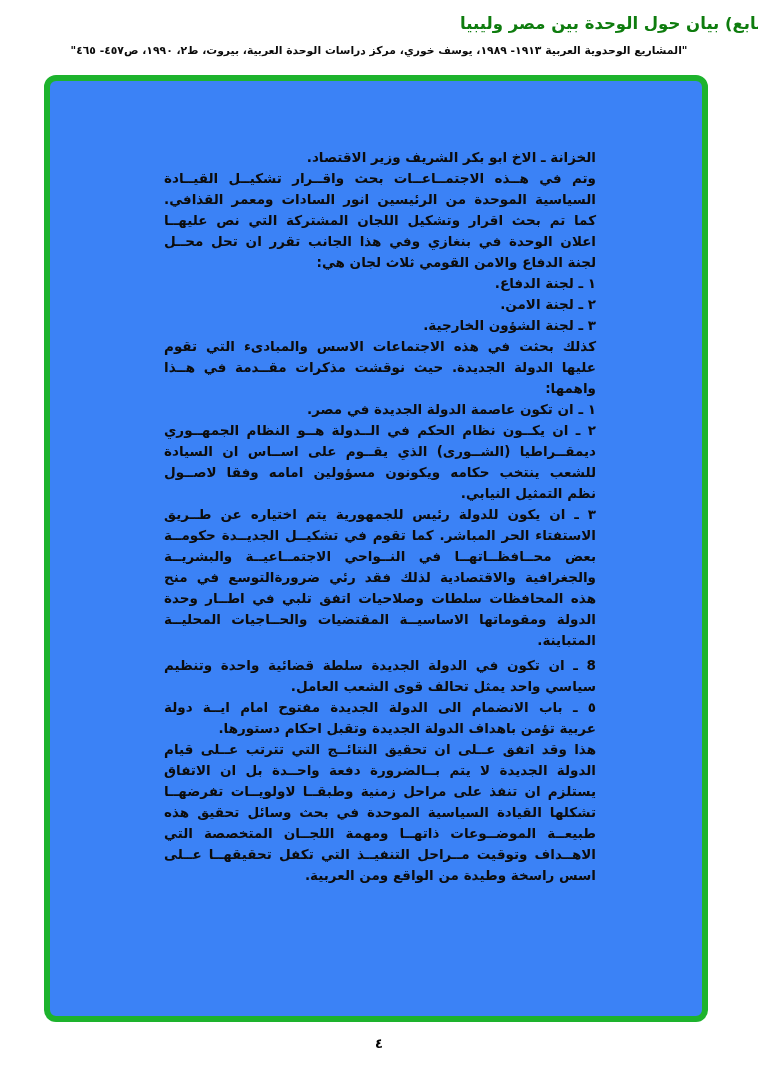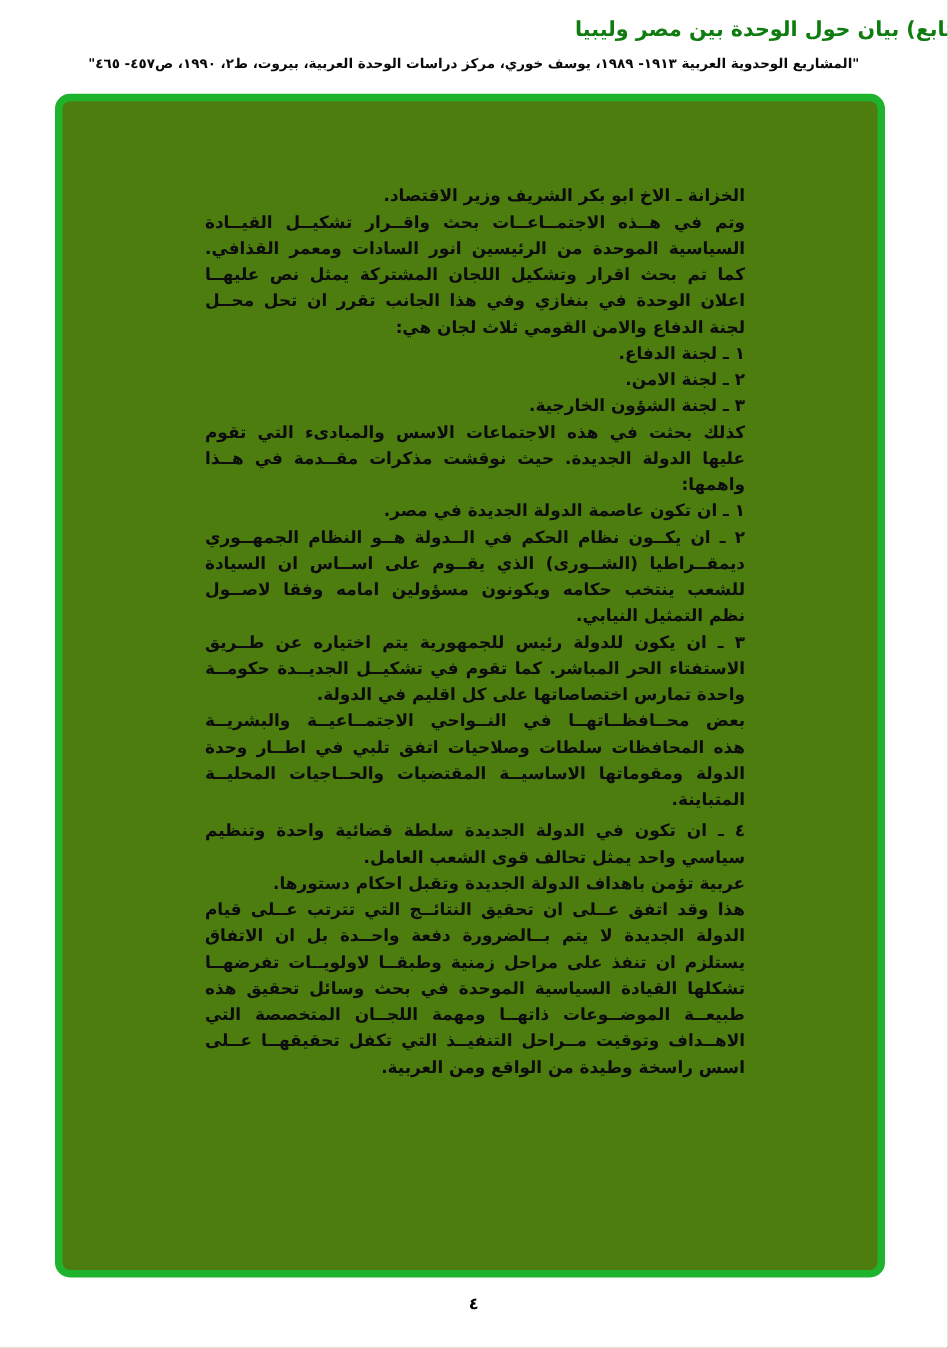--- a/index.html
+++ b/index.html
@@ -39,21 +39,21 @@
   }
   .green-box {
     position: absolute;
     left: 44px;
     top: 75px;
     width: 664px;
     height: 947px;
     box-sizing: border-box;
     border: 6px solid var(--border-green, #1db32d);
     border-radius: 12px;
-    background: #4d7c0f;
+    background: #3b82f6;
   }
   .text-column {
     position: absolute;
     top: 66px;
     right: 106px;
     width: 432px;
     direction: rtl;
     font-size: 13.5px;
     font-weight: bold;
     line-height: 21px;
@@ -89,43 +89,44 @@
 
   <div class="title">(تابع) بيان حول الوحدة بين مصر وليبيا</div>
 
   <div class="citation">"المشاريع الوحدوية العربية ١٩١٣- ١٩٨٩، يوسف خوري، مركز دراسات الوحدة العربية، بيروت، ط٢، ١٩٩٠، ص٤٥٧- ٤٦٥"</div>
 
   <div class="green-box">
     <div class="text-column" id="text-column" dir="rtl">
         <div class="line">الخزانة ـ الاخ ابو بكر الشريف وزير الاقتصاد.</div>
         <div class="line just">وتم في هــذه الاجتمــاعــات بحث واقــرار تشكيــل القيــادة</div>
         <div class="line just">السياسية الموحدة من الرئيسين انور السادات ومعمر القذافي.</div>
-        <div class="line just">كما تم بحث اقرار وتشكيل اللجان المشتركة يمثل نص عليهــا</div>
+        <div class="line just">كما تم بحث اقرار وتشكيل اللجان المشتركة التي نص عليهــا</div>
         <div class="line just">اعلان الوحدة في بنغازي وفي هذا الجانب تقرر ان تحل محــل</div>
         <div class="line">لجنة الدفاع والامن القومي ثلاث لجان هي:</div>
         <div class="line">١ ـ لجنة الدفاع.</div>
         <div class="line">٢ ـ لجنة الامن.</div>
         <div class="line">٣ ـ لجنة الشؤون الخارجية.</div>
         <div class="line just">كذلك بحثت في هذه الاجتماعات الاسس والمبادىء التي تقوم</div>
         <div class="line just">عليها الدولة الجديدة. حيث نوقشت مذكرات مقــدمة في هــذا</div>
         <div class="line">واهمها:</div>
         <div class="line">١ ـ ان تكون عاصمة الدولة الجديدة في مصر.</div>
         <div class="line just">٢ ـ ان يكــون نظام الحكم في الــدولة هــو النظام الجمهــوري</div>
         <div class="line just">ديمقــراطيا (الشــورى) الذي يقــوم على اســاس ان السيادة</div>
         <div class="line just">للشعب ينتخب حكامه ويكونون مسؤولين امامه وفقا لاصــول</div>
         <div class="line">نظم التمثيل النيابي.</div>
         <div class="line just">٣ ـ ان يكون للدولة رئيس للجمهورية يتم اختياره عن طــريق</div>
         <div class="line just">الاستفتاء الحر المباشر. كما تقوم في تشكيــل الجديــدة حكومــة</div>
-        <div class="line">واحدة تمارس اختصاصاتها على كل اقليم في الدولة.</div>
         <div class="line just">بعض محــافظــاتهــا في النــواحي الاجتمــاعيــة والبشريــة</div>
+        <div class="line just">والجغرافية والاقتصادية لذلك فقد رئي ضرورةالتوسع في منح</div>
         <div class="line just">هذه المحافظات سلطات وصلاحيات اتفق تلبي في اطــار وحدة</div>
         <div class="line just">الدولة ومقوماتها الاساسيــة المقتضيات والحــاجيات المحليــة</div>
         <div class="line">المتباينة.</div>
-        <div class="line just gap">٤ ـ ان تكون في الدولة الجديدة سلطة قضائية واحدة وتنظيم</div>
+        <div class="line just gap">8 ـ ان تكون في الدولة الجديدة سلطة قضائية واحدة وتنظيم</div>
         <div class="line">سياسي واحد يمثل تحالف قوى الشعب العامل.</div>
+        <div class="line just">٥ ـ باب الانضمام الى الدولة الجديدة مفتوح امام ايــة دولة</div>
         <div class="line">عربية تؤمن باهداف الدولة الجديدة وتقبل احكام دستورها.</div>
         <div class="line just">هذا وقد اتفق عــلى ان تحقيق النتائــج التي تترتب عــلى قيام</div>
         <div class="line just">الدولة الجديدة لا يتم بــالضرورة دفعة واحــدة بل ان الاتفاق</div>
         <div class="line just">يستلزم ان تنفذ على مراحل زمنية وطبقــا لاولويــات تفرضهــا</div>
         <div class="line just">تشكلها القيادة السياسية الموحدة في بحث وسائل تحقيق هذه</div>
         <div class="line just">طبيعــة الموضــوعات ذاتهــا ومهمة اللجــان المتخصصة التي</div>
         <div class="line just">الاهــداف وتوقيت مــراحل التنفيــذ التي تكفل تحقيقهــا عــلى</div>
         <div class="line">اسس راسخة وطيدة من الواقع ومن العربية.</div>
       </div>
   </div>

